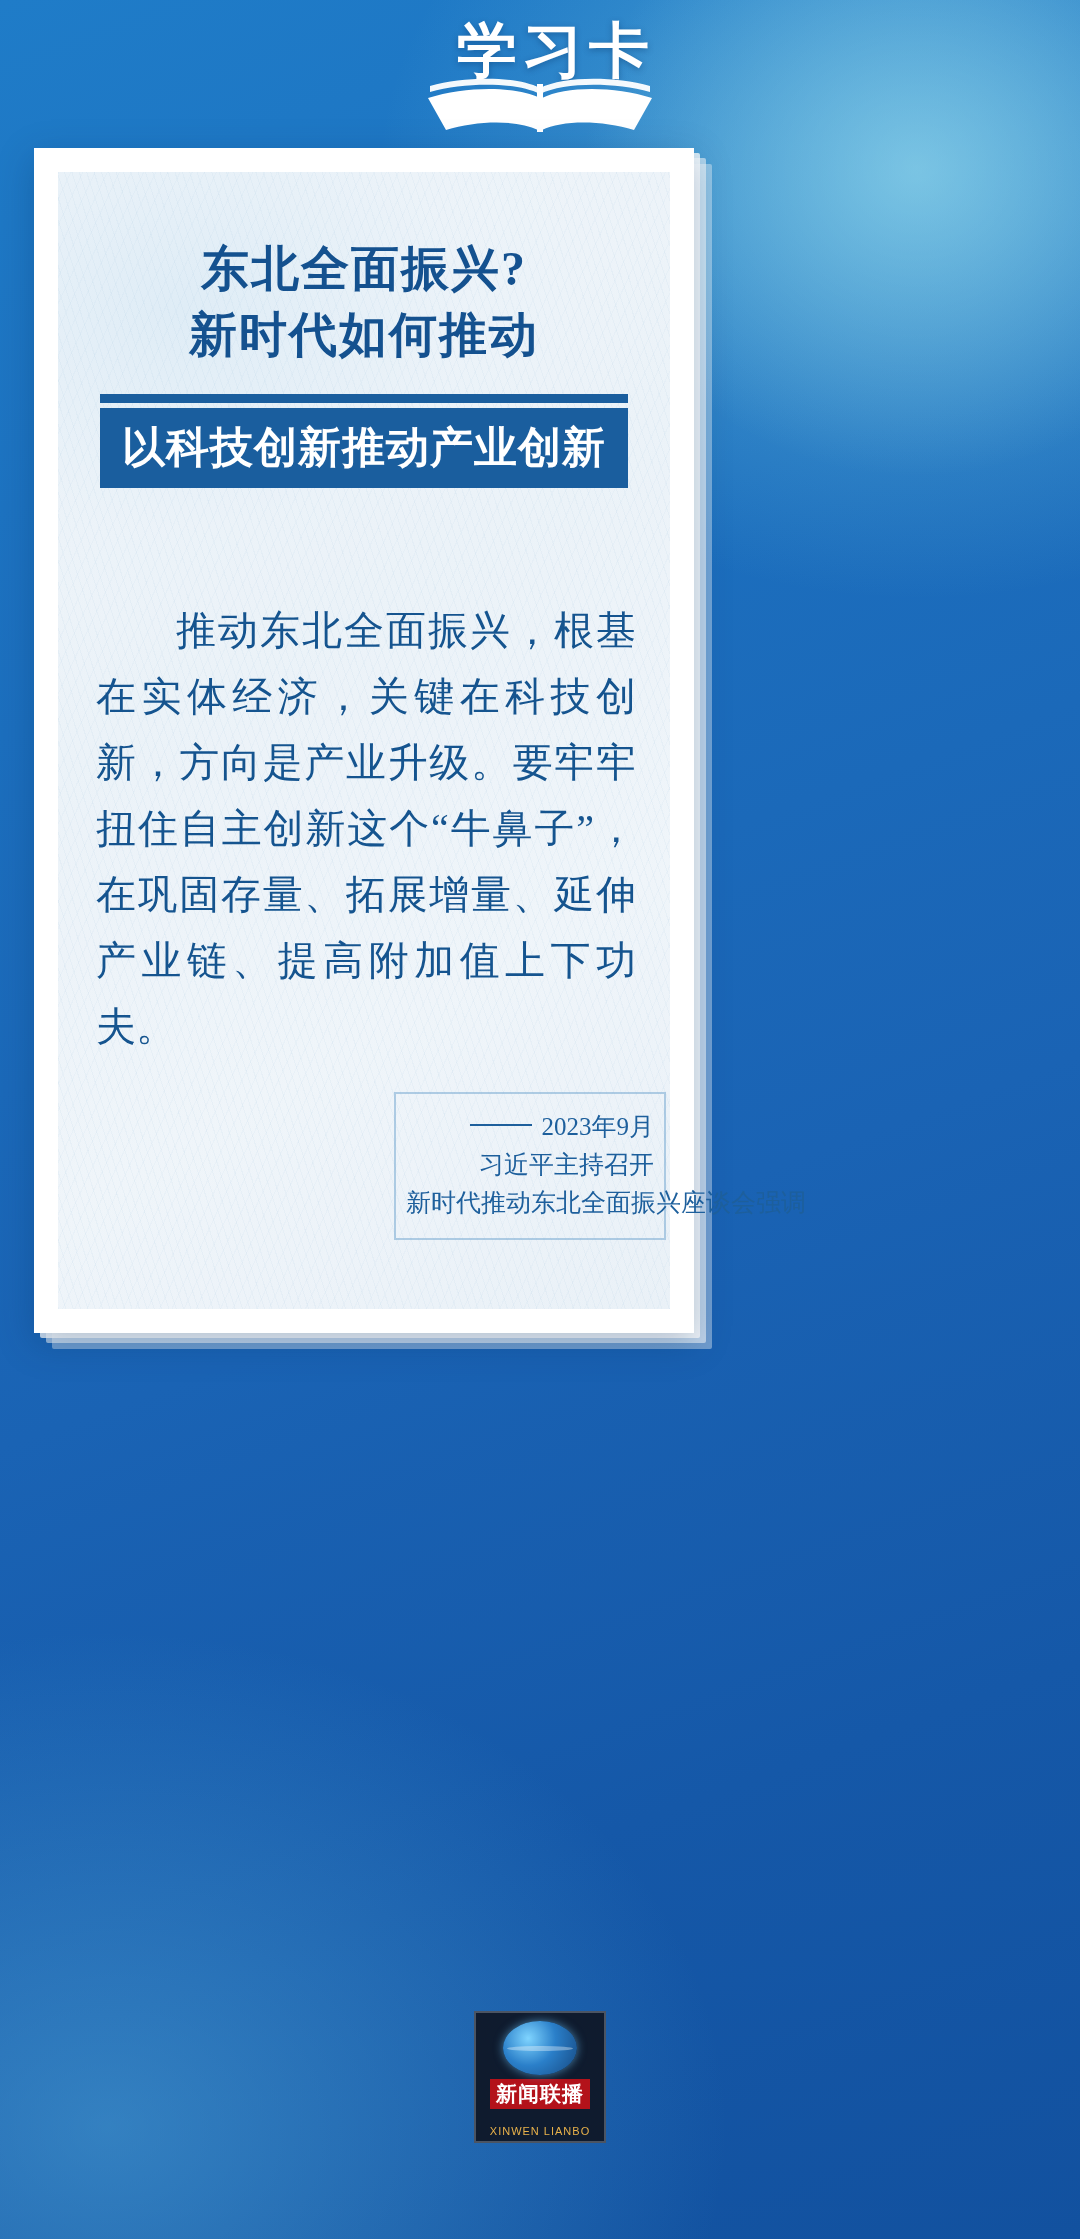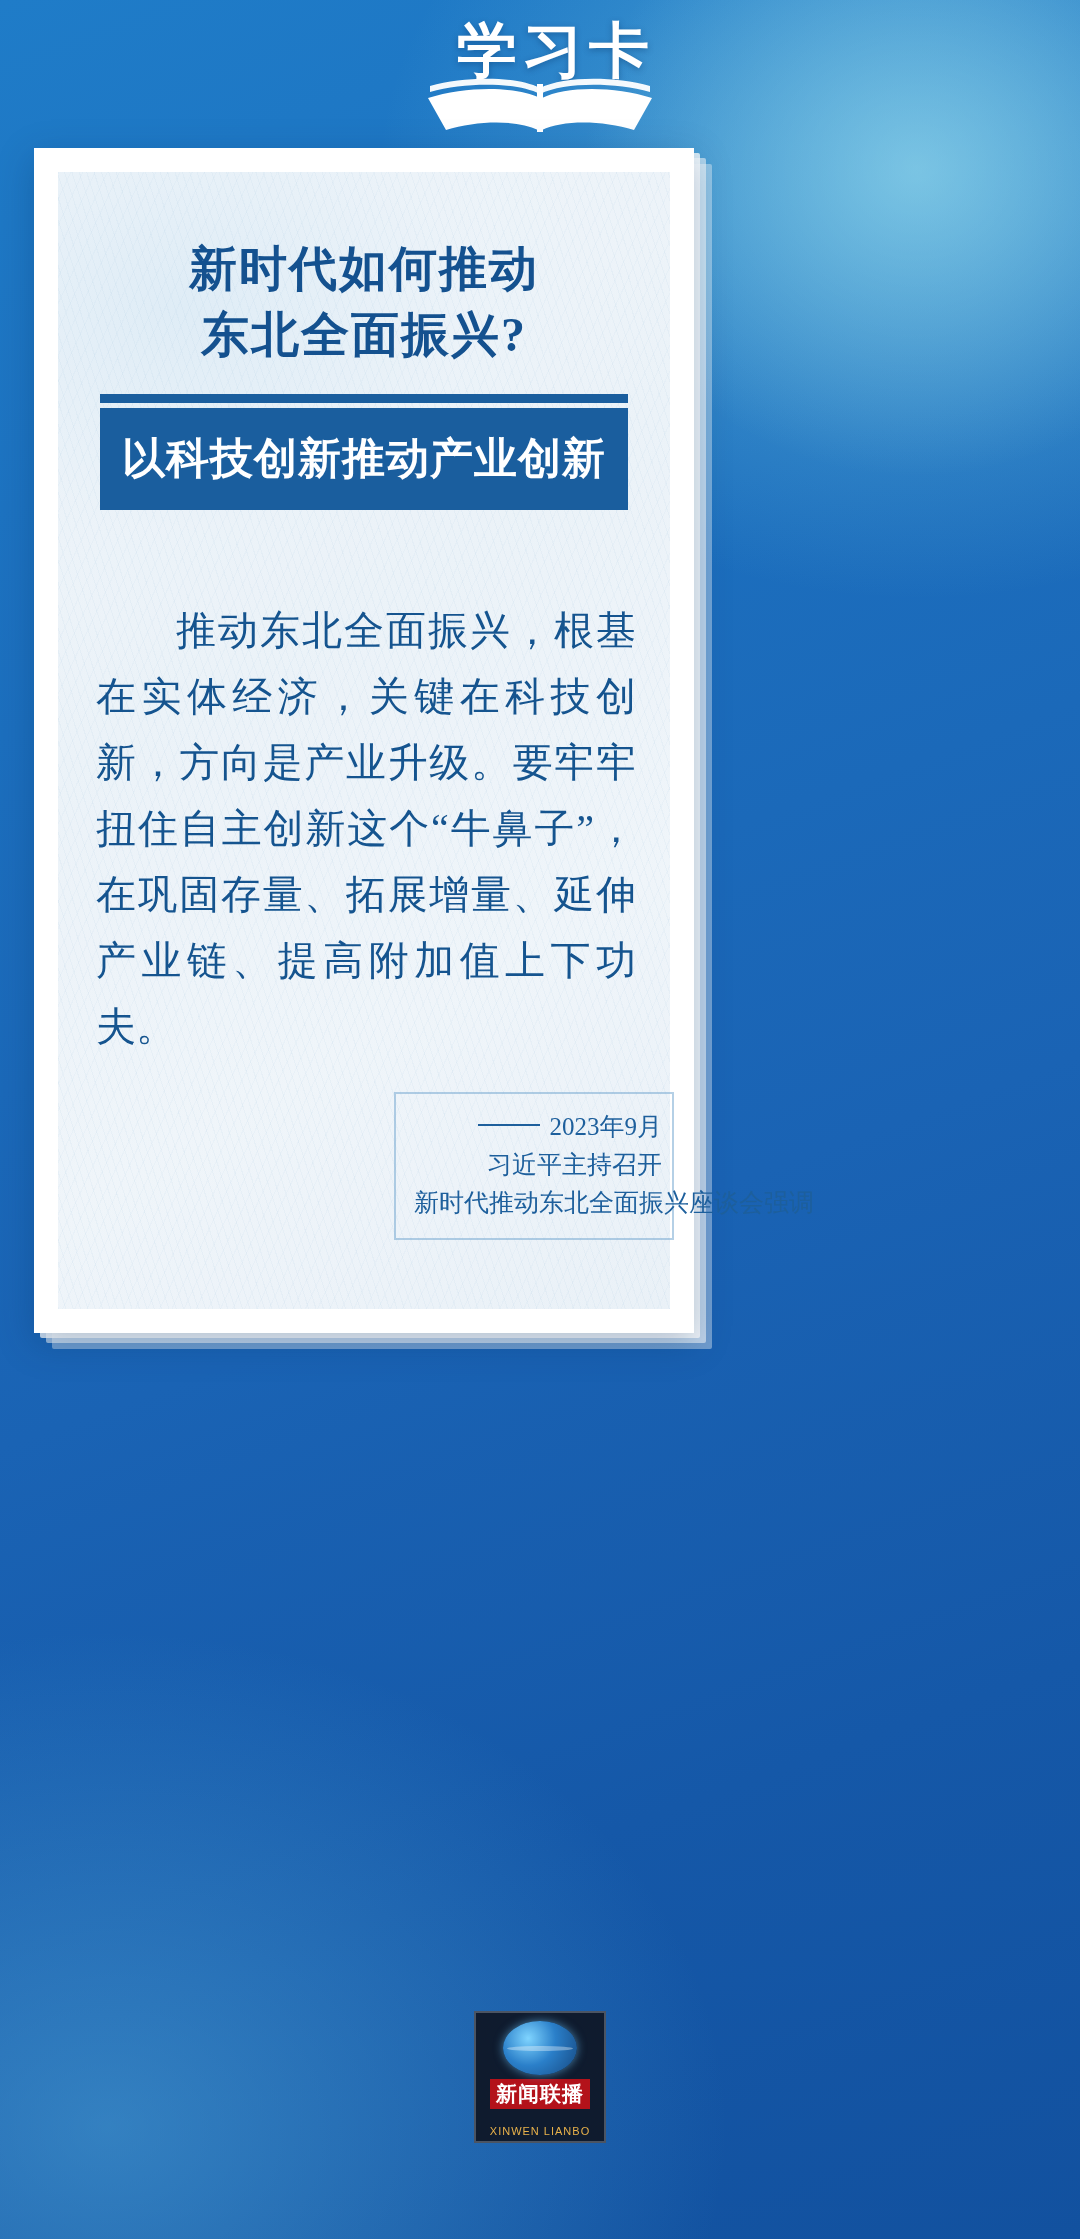--- a/index.html
+++ b/index.html
@@ -152,21 +152,21 @@
     line-height: 66px;
     color: #14518f;
     letter-spacing: 2px;
   }
 
   .banner {
     position: absolute;
     left: 42px;
     top: 236px;
     width: 528px;
-    height: 102px;
+    height: 80px;
     background: #1a5e9e;
     display: flex;
     align-items: center;
     justify-content: center;
   }
   .banner-rule {
     position: absolute;
     left: 42px;
     top: 222px;
     width: 528px;
@@ -194,21 +194,21 @@
     text-indent: 80px;
     text-align: justify;
     letter-spacing: 0px;
   }
 
   .source-box {
     position: absolute;
     left: 336px;
     top: 920px;
     width: 248px;
-    padding: 14px 10px 16px 18px;
+    padding: 14px 10px 16px 10px;
     border: 2px solid rgba(120,170,210,0.55);
     text-align: right;
   }
   .source-line {
     font-family: "Liberation Serif", serif;
     font-size: 25px;
     line-height: 38px;
     color: #1d5f9c;
     white-space: nowrap;
   }
@@ -300,22 +300,22 @@
   <div class="card-stack">
     <div class="card-shadow sh1"></div>
     <div class="card-shadow sh2"></div>
     <div class="card-shadow sh3"></div>
 
     <div class="card">
       <div class="card-inner">
         <div class="texture"></div>
 
         <div class="q-title">
+          <div>东北全面振兴?</div>
           <div>新时代如何推动</div>
-          <div>东北全面振兴?</div>
         </div>
 
         <div class="banner-rule"></div>
         <div class="banner">
           <span class="banner-text">以科技创新推动产业创新</span>
         </div>
 
         <div class="body-text">推动东北全面振兴，根基在实体经济，关键在科技创新，方向是产业升级。要牢牢扭住自主创新这个“牛鼻子”，在巩固存量、拓展增量、延伸产业链、提高附加值上下功夫。</div>
 
         <div class="source-box">

